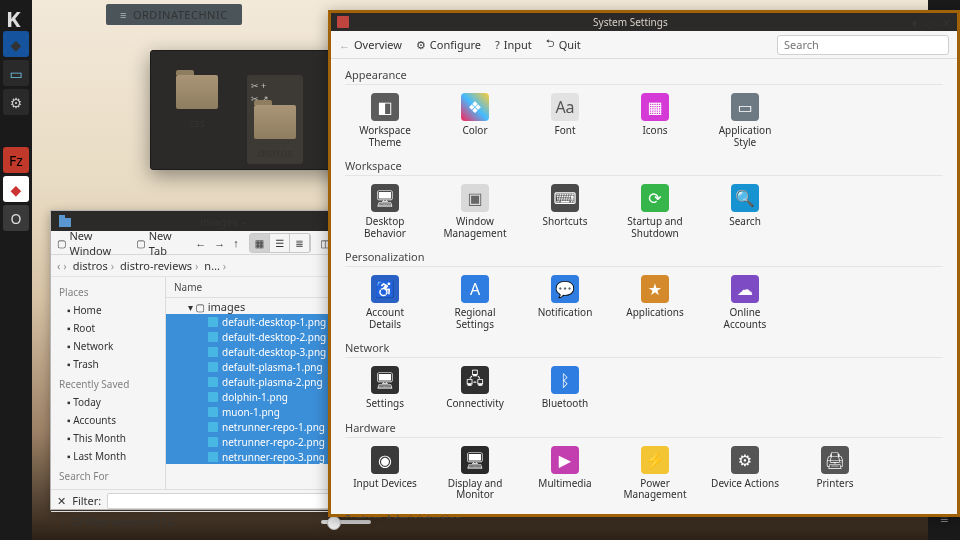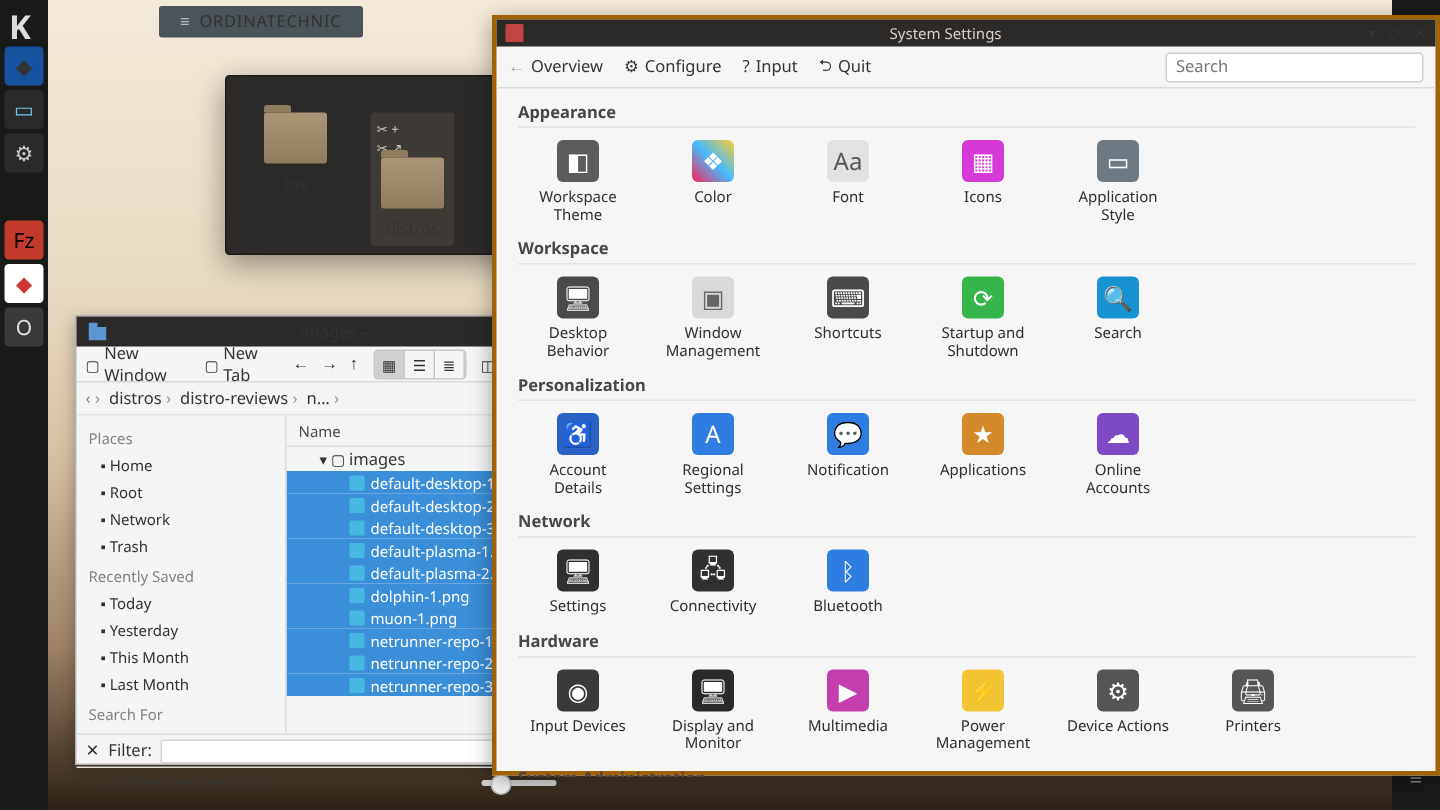--- a/index.html
+++ b/index.html
@@ -26,21 +26,21 @@
 .dol .ttl svg{margin-right:4px}
 .dol .tb{height:24px;display:flex;align-items:center;padding:0 6px;gap:10px;border-bottom:1px solid #d8d8d8}
 .dol .tb .btn{font-size:10px;color:#3a3a3a;display:flex;align-items:center;gap:3px}
 .dol .tb .nav{margin-left:auto;display:flex;gap:8px;color:#555}
 .dol .tb .views{display:flex;border:1px solid #c8c8c8;border-radius:3px}
 .dol .tb .views span{padding:2px 5px;border-right:1px solid #c8c8c8;font-size:10px}
 .dol .tb .views .act{background:#d0d0d0}
 .dol .crumb{height:22px;display:flex;align-items:center;padding:0 6px;font-size:10px;color:#4a4a4a;border-bottom:1px solid #e3e3e3;gap:6px}
 .dol .crumb span::after{content:" ›";color:#999}
 .dol .main{display:flex;height:212px}
-.dol .side{width:140px;border-right:1px solid #dcdcdc;overflow:hidden;padding:4px 0}
+.dol .side{width:115px;border-right:1px solid #dcdcdc;overflow:hidden;padding:4px 0}
 .dol .side .hd{font-size:10px;color:#828282;padding:4px 8px 2px}
 .dol .side .li{font-size:10px;padding:2px 8px 2px 16px;color:#323232;white-space:nowrap}
 .dol .tree{flex:1;overflow:hidden;position:relative}
 .dol .tree .th{font-size:10px;padding:3px 8px;border-bottom:1px solid #dedede;color:#4a4a4a;position:relative}
 .dol .tree .node{font-size:10px;padding:1px 0 0 22px;white-space:nowrap}
 .dol .tree .file{padding-left:42px;display:flex;align-items:center;gap:4px}
 .dol .tree .sel{background:#3b8ed8;color:#fff}
 .dol .tree .sel *{color:#fff}
 .dol .tree .fi{display:inline-block;width:10px;height:10px;background:#49b7e3;border-radius:1px}
 .dol .flt{height:22px;border-top:1px solid #dedede;display:flex;align-items:center;padding:0 6px;gap:6px;font-size:10px;color:#555}
@@ -52,21 +52,21 @@
 .ss{position:absolute;left:328px;top:10px;width:632px;height:507px;background:#f6f6f6;border:3px solid #a16207;box-shadow:0 3px 14px rgba(0,0,0,.35)}
 .ss .ttl{background:#2c2a29;height:18px;display:flex;align-items:center;padding:0 6px}
 .ss .ttl .name{color:#d6d0c9;font-size:10px;margin:0 auto}
 .ss .ttl .ctl{color:#cfc9c2;font-size:10px;display:flex;gap:8px}
 .ss .ttl .app{width:12px;height:12px;background:#c0453f;border-radius:1px}
 .ss .tb{height:28px;display:flex;align-items:center;border-bottom:1px solid #dcdcdc;padding:0 8px;gap:14px}
 .ss .tb .b{font-size:11px;color:#3a3a3a;display:flex;align-items:center;gap:4px}
 .ss .tb .b.off{color:#a6a6a6}
 .ss .tb input{margin-left:auto;width:172px;height:20px;border:1px solid #cfcfcf;border-radius:3px;padding:0 6px;font-size:11px}
 .ss .body{height:459px;overflow-y:auto;padding:0 14px 6px}
-.ss .sect{font-size:11px;font-weight:700;color:#474747;padding:8px 0 2px;border-bottom:1px solid #e4e4e4;margin-bottom:6px}
+.ss .sect{font-size:11px;font-weight:400;color:#474747;padding:8px 0 2px;border-bottom:1px solid #e4e4e4;margin-bottom:6px}
 .ss .row{display:flex;gap:18px;padding:2px 4px}
 .ss .cell{width:72px;text-align:center}
 .ss .cell .ic{width:28px;height:28px;margin:0 auto 4px;border-radius:4px;display:flex;align-items:center;justify-content:center;font-size:16px;color:#fff}
 .ss .cell .lb{font-size:10px;line-height:1.15;color:#2f2f2f}
 .ss .body::-webkit-scrollbar{width:10px}
 .ss .body::-webkit-scrollbar-thumb{background:#b9b9b9;border-radius:5px}
 svg{display:block}
 </style>
 </head>
 <body>
@@ -153,21 +153,21 @@
     </div>
   <div class="main">
     <div class="side" id="dol-side">
         <div class="hd">Places</div>
         <div class="li">▪ Home</div>
         <div class="li">▪ Root</div>
         <div class="li">▪ Network</div>
         <div class="li">▪ Trash</div>
         <div class="hd">Recently Saved</div>
         <div class="li">▪ Today</div>
-        <div class="li">▪ Yesterday</div>
+        <div class="li">▪ Accounts</div>
         <div class="li">▪ This Month</div>
         <div class="li">▪ Last Month</div>
         <div class="hd">Search For</div>
         <div class="li">▪ Documents</div>
       </div>
     <div class="tree">
       <div class="th">Name</div>
       <div class="node">▾ ▢ <span>images</span></div>
       <div id="dol-files">
           <div class="node file sel"><span class="fi"></span>default-desktop-1.png</div>

